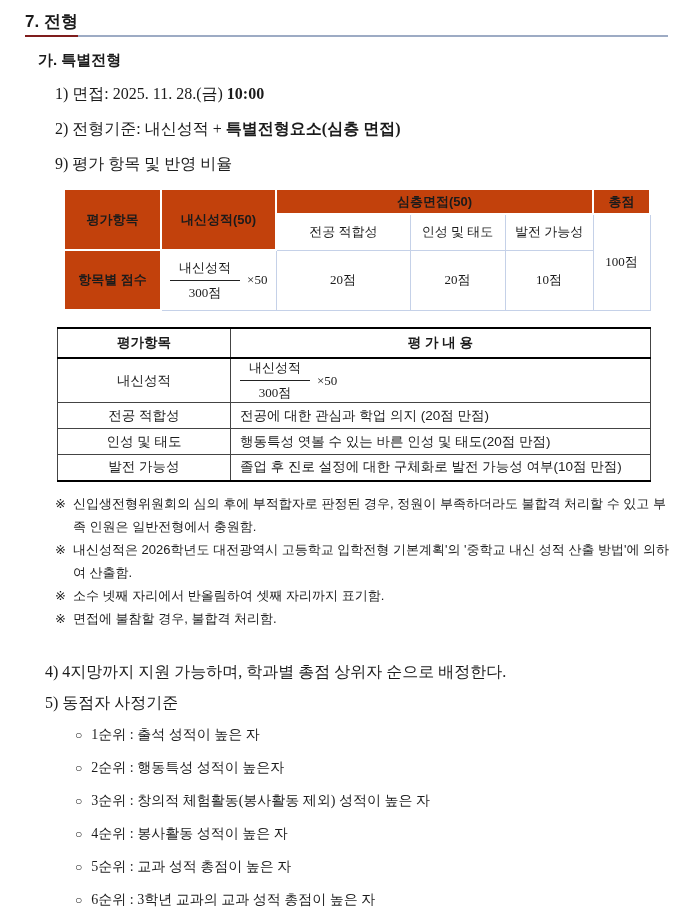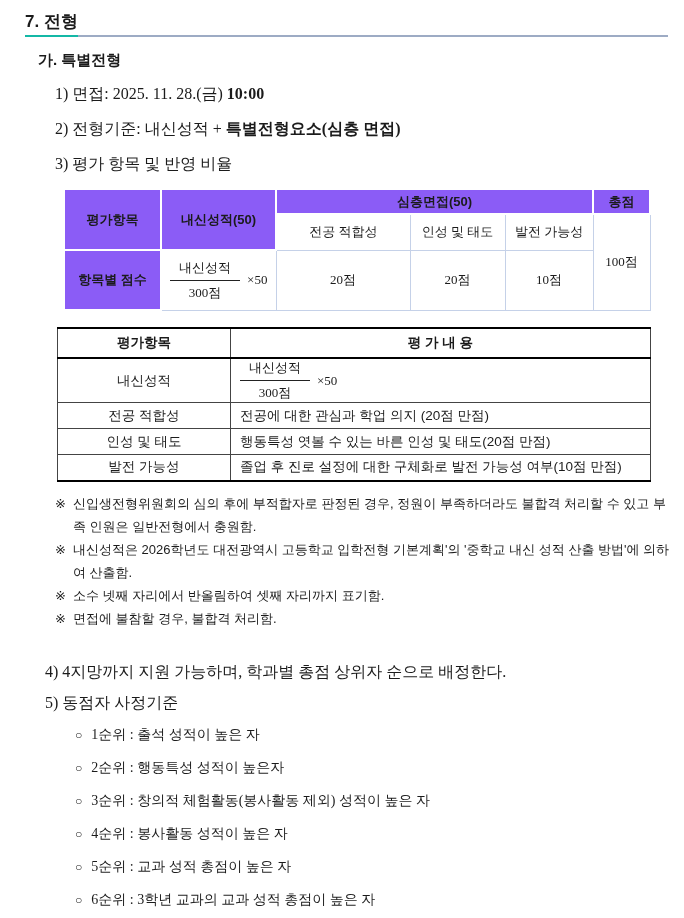--- a/index.html
+++ b/index.html
@@ -20,21 +20,21 @@
   
   .doc-title {
     margin: 12px 16px 0 25px;
     font: bold 17px "Liberation Sans", "DejaVu Sans", sans-serif;
     border-bottom: 2px solid #9dabc4;
     padding-bottom: 4px;
     line-height: 19px;
   }
   .doc-title .t {
     display: inline-block;
-    border-bottom: 2px solid #14b8a6;
+    border-bottom: 2px solid #7f1d1d;
     margin-bottom: -6px;
     padding-bottom: 4px;
   }
   .section-heading {
     margin: 14px 0 0 38px;
     font: bold 15px "Liberation Sans", "DejaVu Sans", sans-serif;
     line-height: 18px;
   }
   
   .num-line {
@@ -54,21 +54,21 @@
     border: 1px solid #d3dcee;
   }
   table.t1 td {
     text-align: center;
     vertical-align: middle;
     border: 1px solid #c5d1e8;
     background: #ffffff;
     padding: 0;
   }
   table.t1 td.hd {
-    background: #8b5cf6;
+    background: #c2410c;
     border: 2px solid #ffffff;
     font-family: "Liberation Sans", "DejaVu Sans", sans-serif;
     font-weight: bold;
     font-size: 13px;
   }
   table.t1 tr.r1 { height: 25px; }
   table.t1 tr.r2 { height: 36px; }
   table.t1 tr.r3 { height: 60px; }
   
   .frac-wrap {
@@ -144,21 +144,21 @@
   <h2 class="section-heading">가. 특별전형</h2>
 
   <div class="num-line">
     <span>1) 면접: 2025. 11. 28.(금) </span><b>10:00</b>
   </div>
 
   <div class="num-line">
     <span>2) 전형기준: 내신성적 + </span><b>특별전형요소(심층 면접)</b>
   </div>
 
-  <div class="num-line">3) 평가 항목 및 반영 비율</div>
+  <div class="num-line">9) 평가 항목 및 반영 비율</div>
 
   <table class="t1">
     <colgroup>
       <col style="width:97px">
         <col style="width:115px">
         <col style="width:134px">
       <col style="width:95px">
         <col style="width:88px">
         <col style="width:57px">
     </colgroup>

